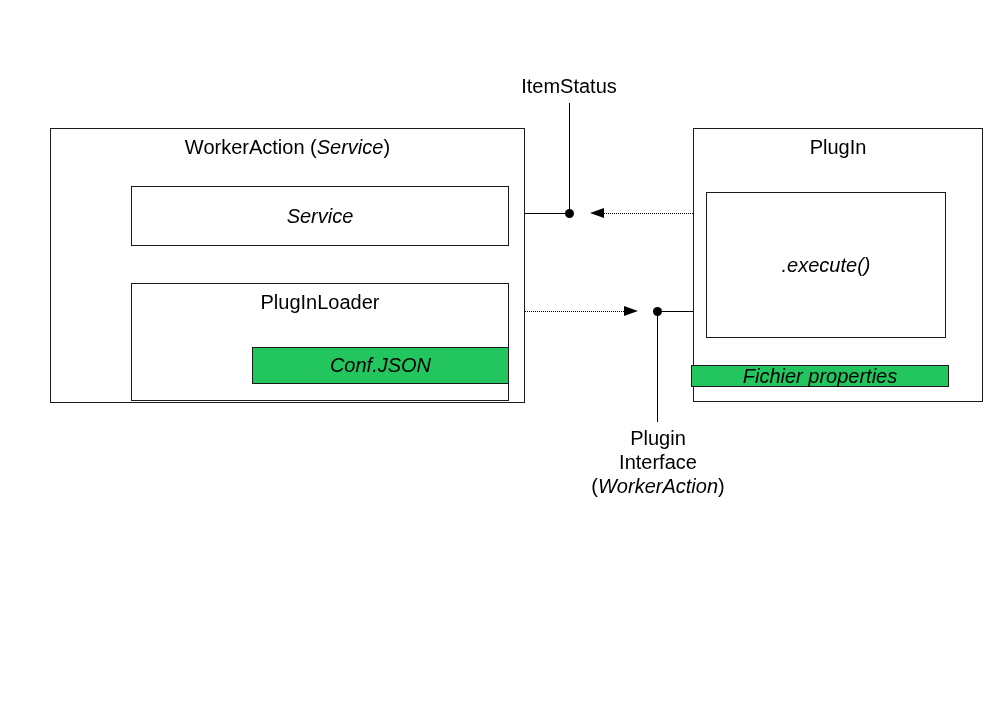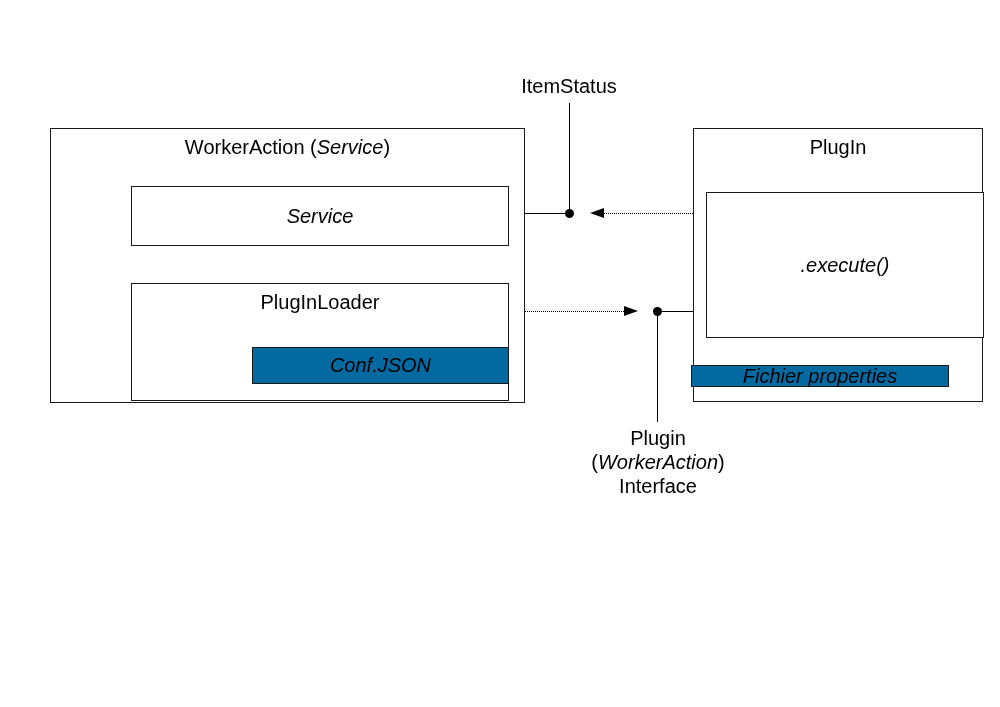--- a/index.html
+++ b/index.html
@@ -19,21 +19,21 @@
     border: 1.5px solid #1a1a1a;
     box-sizing: border-box;
   }
   .inner-box {
     position: absolute;
     background: #ffffff;
     border: 1px solid #1a1a1a;
     box-sizing: border-box;
   }
   .shaded {
-    background: #0369a1;
+    background: #22c55e;
   }
   .box-title {
     position: absolute;
     left: 0;
     right: 0;
     text-align: center;
     white-space: nowrap;
   }
   .centered-label {
     display: flex;
@@ -116,21 +116,21 @@
 
       <div class="inner-box shaded centered-label" style="left:120px; top:63px; width:257px; height:37px;">
         <span>Conf.JSON</span>
       </div>
     </div>
   </div>
 
   <div class="box" style="left:677px; top:128px; width:290px; height:274px;">
     <div class="box-title" style="top:7px;">PlugIn</div>
 
-    <div class="inner-box centered-label" style="left:12px; top:63px; width:278px; height:146px;">
+    <div class="inner-box centered-label" style="left:12px; top:63px; width:240px; height:146px;">
       <span>.execute()</span>
     </div>
   </div>
 
   <div class="inner-box shaded centered-label" style="left:675px; top:365px; width:258px; height:22px;">
     <span>Fichier properties</span>
   </div>
 
   <div class="hline" style="left:509px; top:213px; width:45px;"></div>
   <div class="dot" style="left:549px; top:209px;"></div>
@@ -138,17 +138,17 @@
   <div class="hline-dotted" style="left:588px; top:213px; width:89px;"></div>
 
   <div class="hline-dotted" style="left:509px; top:311px; width:99px;"></div>
   <div class="arrow-right" style="left:608px; top:306px;"></div>
   <div class="dot" style="left:637px; top:307px;"></div>
   <div class="hline" style="left:645px; top:311px; width:32px;"></div>
   <div class="vline" style="left:641px; top:316px; height:106px;"></div>
 
   <div class="multiline-label" style="left:552px; top:426px; width:180px;">
     <div>Plugin</div>
+    <div>Interface</div>
     <div><span>(</span><span class="it">WorkerAction</span><span>)</span></div>
-    <div>Interface</div>
   </div>
 
 </div>
 
 </body></html>

